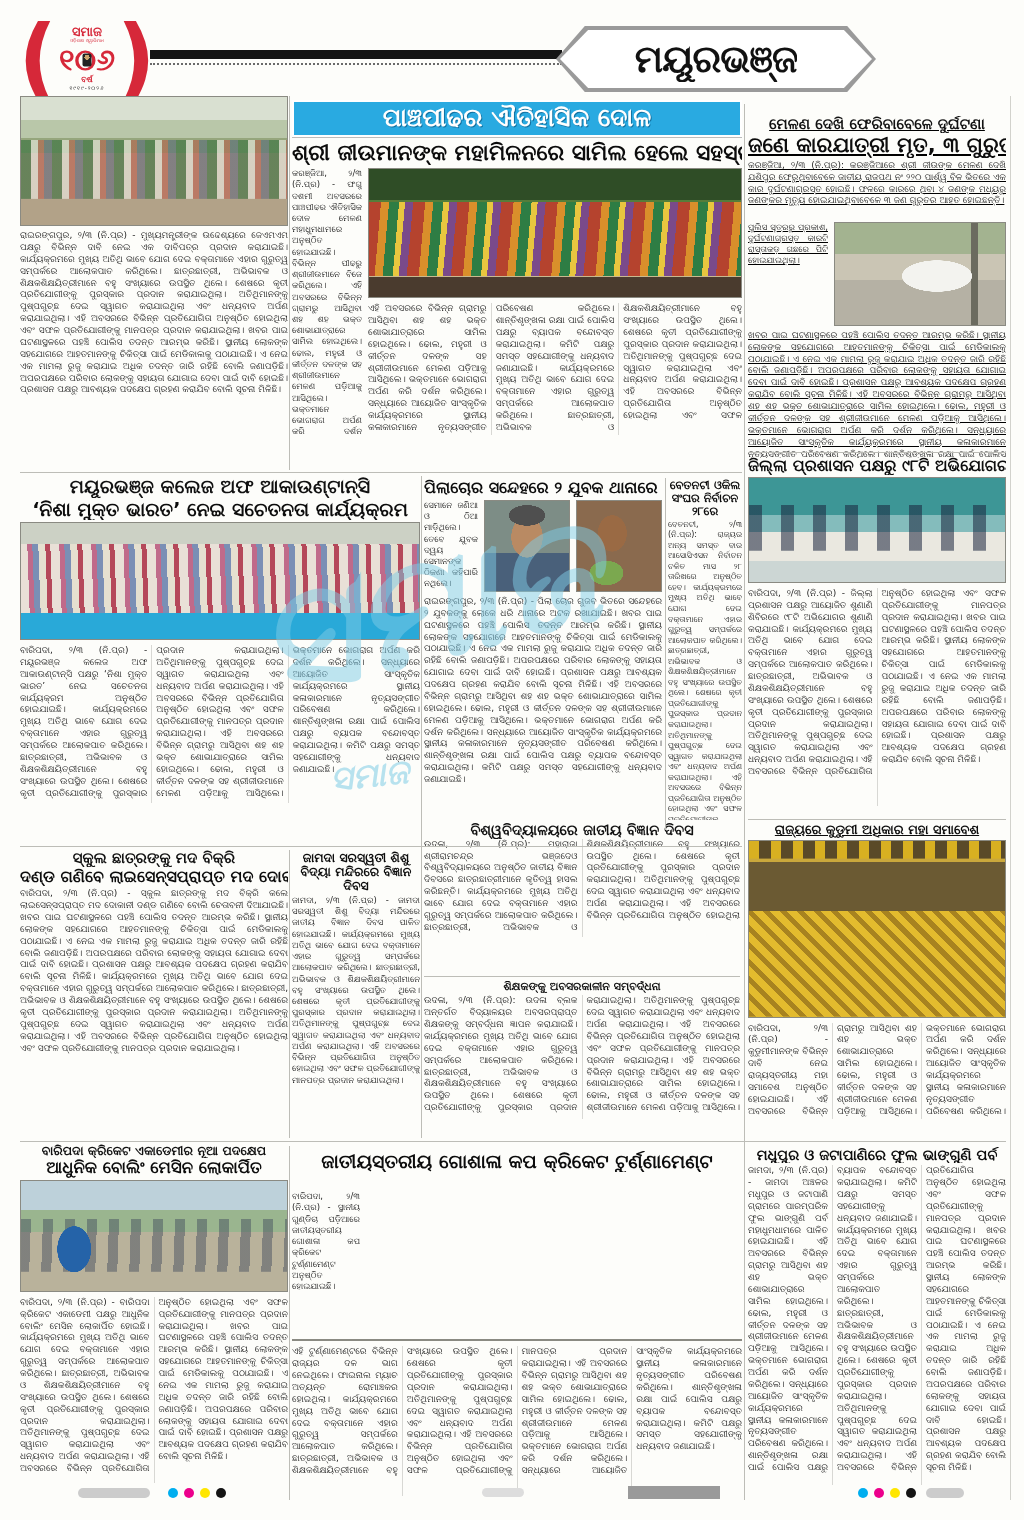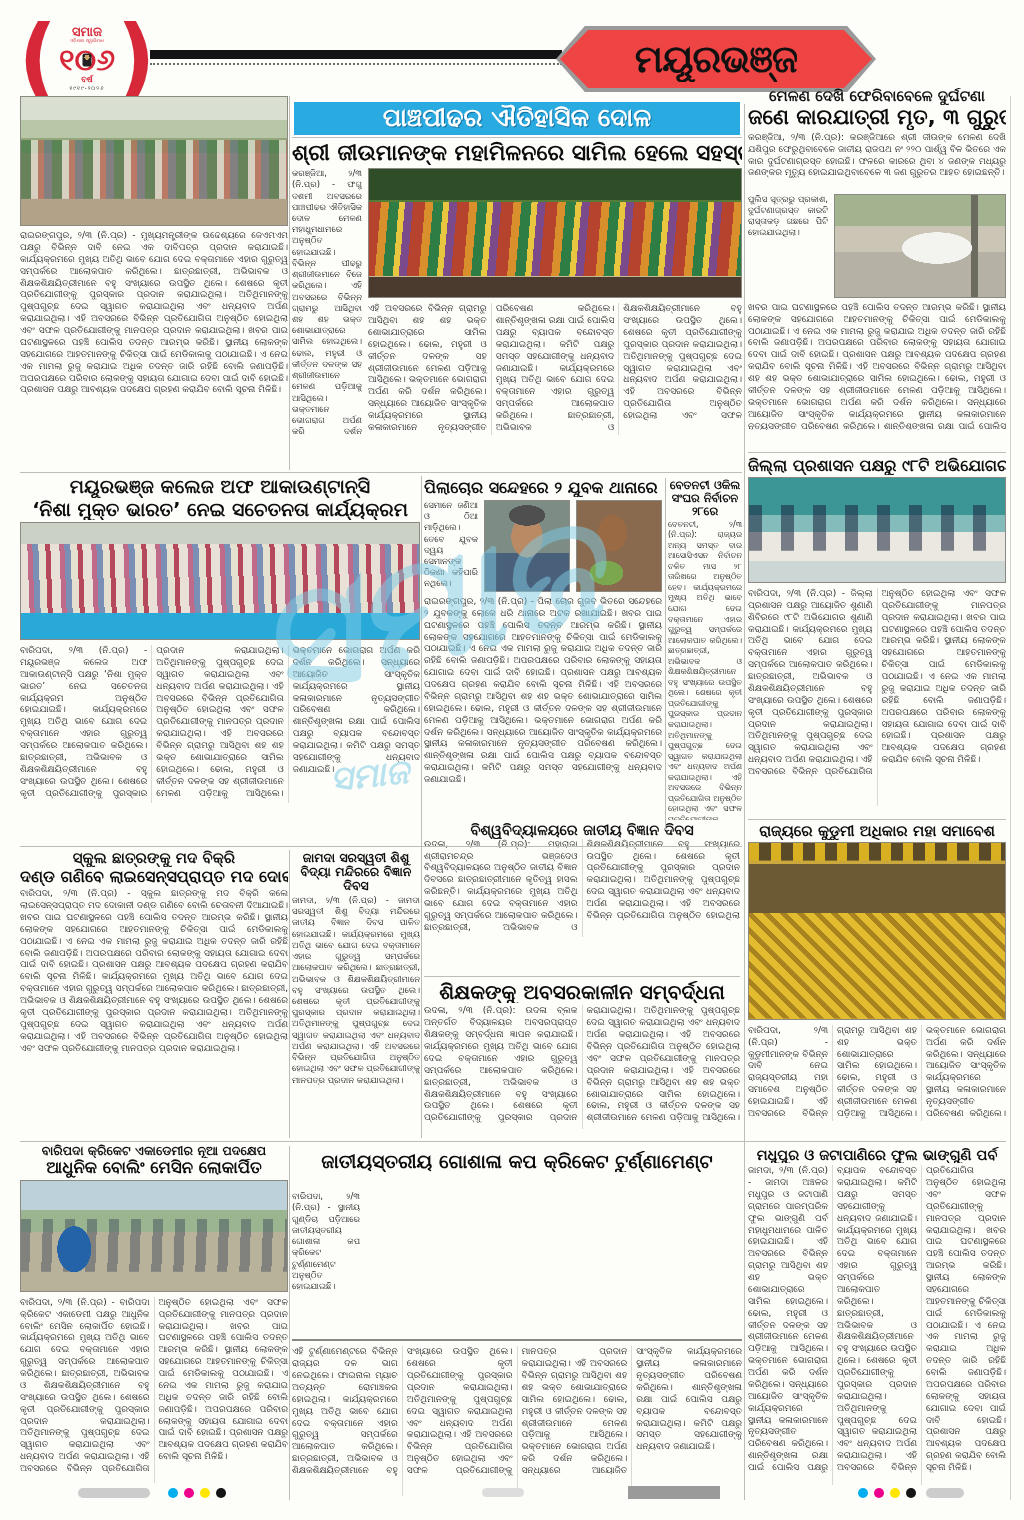--- a/index.html
+++ b/index.html
@@ -12,21 +12,21 @@
   .logo-mid{display:flex;flex-direction:column;align-items:center;margin:0 2px;}
   .logo-name{color:#d62839;font-weight:bold;font-size:13px;line-height:1;}
   .logo-tag{color:#d62839;font-size:4.5px;line-height:1.4;}
   .logo-years{color:#d62839;font-weight:bold;font-size:30px;line-height:1;position:relative;}
   .logo-portrait{position:absolute;left:50%;top:50%;width:9px;height:13px;transform:translate(-50%,-50%);background:radial-gradient(circle at 50% 30%,#caa36b 0 2.5px,#222 2.6px 100%);border-radius:2px;}
   .logo-barsa{color:#d62839;font-size:8px;font-weight:bold;line-height:1.3;}
   .logo-range{color:#222;font-size:5.5px;letter-spacing:1px;line-height:1.4;}
   #head-bar{position:absolute;left:150px;top:50px;width:412px;height:9px;background:#141414;}
   #head-dots{position:absolute;left:150px;top:63px;width:412px;height:0;border-top:2px dotted #6a6a6a;}
   #banner{position:absolute;left:556px;top:26px;width:320px;height:66px;background:#9a9a9a;clip-path:polygon(0 50%,9% 0,91% 0,100% 50%,91% 100%,9% 100%);display:flex;align-items:center;justify-content:center;}
-  #banner-inner{width:calc(100% - 8px);height:calc(100% - 8px);background:#ef4444;clip-path:polygon(0 50%,9% 0,91% 0,100% 50%,91% 100%,9% 100%);display:flex;align-items:center;justify-content:center;}
+  #banner-inner{width:calc(100% - 8px);height:calc(100% - 8px);background:#ffffff;clip-path:polygon(0 50%,9% 0,91% 0,100% 50%,91% 100%,9% 100%);display:flex;align-items:center;justify-content:center;}
   #banner-text{font-size:38px;font-weight:bold;color:#111;letter-spacing:-1px;white-space:nowrap;overflow:hidden;}
   #badge{position:absolute;left:872px;top:28px;width:122px;height:64px;}
   .badge-diamond{position:absolute;top:10px;width:46px;height:46px;background:#d62839;transform:rotate(45deg);border:3px solid #1a1a1a;}
   #badge-body{position:absolute;left:4px;top:0;width:114px;height:64px;background:#fff;border:2px solid #1a1a1a;clip-path:polygon(0 50%,16% 0,84% 0,100% 50%,84% 100%,16% 100%);display:flex;flex-direction:column;align-items:center;justify-content:center;}
   #badge-page{font-size:14px;font-weight:bold;color:#111;border-bottom:1px solid #555;padding:0 8px 1px;white-space:nowrap;}
   #badge-bottom{background:#dedede;width:70%;text-align:center;font-size:11px;color:#111;line-height:1.15;font-weight:bold;}
 
   
   .article{position:absolute;overflow:hidden;}
   .kick{font-weight:bold;color:#111;text-align:center;line-height:1.15;white-space:nowrap;overflow:hidden;}
@@ -138,21 +138,21 @@
       <div style="flex:1;display:flex;flex-direction:column;gap:5px;">
         <div class="photo ph-dol" style="height:130px;"></div>
         <div class="body c3" style="height:132px;">
           <span>ଏହି ଅବସରରେ ବିଭିନ୍ନ ଗ୍ରାମରୁ ଆସିଥିବା ଶହ ଶହ ଭକ୍ତ ଶୋଭାଯାତ୍ରାରେ ସାମିଲ ହୋଇଥିଲେ। ଢୋଲ, ମହୁରୀ ଓ କୀର୍ତ୍ତନ ଦଳଙ୍କ ସହ ଶ୍ରୀଜୀଉମାନେ ମେଳଣ ପଡ଼ିଆକୁ ଆସିଥିଲେ। ଭକ୍ତମାନେ ଭୋଗରାଗ ଅର୍ପଣ କରି ଦର୍ଶନ କରିଥିଲେ। ସନ୍ଧ୍ୟାରେ ଆୟୋଜିତ ସାଂସ୍କୃତିକ କାର୍ଯ୍ୟକ୍ରମରେ ସ୍ଥାନୀୟ କଳାକାରମାନେ ନୃତ୍ୟସଙ୍ଗୀତ ପରିବେଷଣ କରିଥିଲେ। ଶାନ୍ତିଶୃଙ୍ଖଳା ରକ୍ଷା ପାଇଁ ପୋଲିସ ପକ୍ଷରୁ ବ୍ୟାପକ ବନ୍ଦୋବସ୍ତ କରାଯାଇଥିଲା। କମିଟି ପକ୍ଷରୁ ସମସ୍ତ ସହଯୋଗୀଙ୍କୁ ଧନ୍ୟବାଦ ଜଣାଯାଇଛି।</span>
           <span>କାର୍ଯ୍ୟକ୍ରମରେ ମୁଖ୍ୟ ଅତିଥି ଭାବେ ଯୋଗ ଦେଇ ବକ୍ତାମାନେ ଏହାର ଗୁରୁତ୍ୱ ସମ୍ପର୍କରେ ଆଲୋକପାତ କରିଥିଲେ। ଛାତ୍ରଛାତ୍ରୀ, ଅଭିଭାବକ ଓ ଶିକ୍ଷକଶିକ୍ଷୟିତ୍ରୀମାନେ ବହୁ ସଂଖ୍ୟାରେ ଉପସ୍ଥିତ ଥିଲେ। ଶେଷରେ କୃତୀ ପ୍ରତିଯୋଗୀଙ୍କୁ ପୁରସ୍କାର ପ୍ରଦାନ କରାଯାଇଥିଲା। ଅତିଥିମାନଙ୍କୁ ପୁଷ୍ପଗୁଚ୍ଛ ଦେଇ ସ୍ୱାଗତ କରାଯାଇଥିଲା ଏବଂ ଧନ୍ୟବାଦ ଅର୍ପଣ କରାଯାଇଥିଲା। ଏହି ଅବସରରେ ବିଭିନ୍ନ ପ୍ରତିଯୋଗିତା ଅନୁଷ୍ଠିତ ହୋଇଥିଲା ଏବଂ ସଫଳ ପ୍ରତିଯୋଗୀଙ୍କୁ ମାନପତ୍ର ପ୍ରଦାନ କରାଯାଇଥିଲା।</span>
         </div>
       </div>
     </div>
   </section>
 
-  <section class="article" style="left:748px;top:88px;width:258px;height:366px;">
+  <section class="article" style="left:748px;top:116px;width:258px;height:366px;text-decoration:underline;">
     <div class="kick" style="font-size:15px;">ମେଳଣ ଦେଖି ଫେରିବାବେଳେ ଦୁର୍ଘଟଣା</div>
     <h2 class="hl nw" style="font-size:21px;">ଜଣେ କାରଯାତ୍ରୀ ମୃତ, ୩ ଗୁରୁତର</h2>
     <div class="body" style="height:58px;">
       <span>କରଞ୍ଜିଆ, ୨/୩ (ନି.ପ୍ର): କରଞ୍ଜିଆରେ ଶ୍ରୀ ଜୀଉଙ୍କ ମେଳଣ ଦେଖି ଯଶିପୁର ଫେରୁଥିବାବେଳେ ଜାତୀୟ ରାଜପଥ ନଂ ୨୨୦ ପାର୍ଶ୍ୱ ବିଳ ଭିତରେ ଏକ କାର ଦୁର୍ଘଟଣାଗ୍ରସ୍ତ ହୋଇଛି। ଫଳରେ କାରରେ ଥିବା ୪ ଜଣଙ୍କ ମଧ୍ୟରୁ ଜଣଙ୍କର ମୃତ୍ୟୁ ହୋଇଯାଇଥିବାବେଳେ ୩ ଜଣ ଗୁରୁତର ଆହତ ହୋଇଛନ୍ତି।</span>
     </div>
     <div class="row" style="margin-top:4px;align-items:flex-end;">
       <div class="body" style="width:80px;height:104px;font-size:8.5px;flex:none;">
         <span>ପୁଲିସ ସୂତ୍ରରୁ ପ୍ରକାଶ, ଦୁର୍ଘଟଣାଗ୍ରସ୍ତ କାରଟି ରାସ୍ତାକଡ଼ ଗଛରେ ପିଟି ହୋଇଯାଇଥିଲା।</span>
       </div>
       <div class="photo ph-car" style="flex:1;height:104px;"></div>
@@ -228,30 +228,30 @@
 
   <section class="article" style="left:424px;top:822px;width:316px;height:152px;">
     <div class="kick" style="font-size:14.5px;">ବିଶ୍ୱବିଦ୍ୟାଳୟରେ ଜାତୀୟ ବିଜ୍ଞାନ ଦିବସ</div>
     <div class="body c2" style="height:98px;">
       <span>ଉଦଳା, ୨/୩ (ନି.ପ୍ର): ମହାରାଜା ଶ୍ରୀରାମଚନ୍ଦ୍ର ଭଞ୍ଜଦେଓ ବିଶ୍ୱବିଦ୍ୟାଳୟରେ ଅନୁଷ୍ଠିତ ଜାତୀୟ ବିଜ୍ଞାନ ଦିବସରେ ଛାତ୍ରଛାତ୍ରୀମାନେ କୃତିତ୍ୱ ହାସଲ କରିଛନ୍ତି।</span>
       <span>କାର୍ଯ୍ୟକ୍ରମରେ ମୁଖ୍ୟ ଅତିଥି ଭାବେ ଯୋଗ ଦେଇ ବକ୍ତାମାନେ ଏହାର ଗୁରୁତ୍ୱ ସମ୍ପର୍କରେ ଆଲୋକପାତ କରିଥିଲେ। ଛାତ୍ରଛାତ୍ରୀ, ଅଭିଭାବକ ଓ ଶିକ୍ଷକଶିକ୍ଷୟିତ୍ରୀମାନେ ବହୁ ସଂଖ୍ୟାରେ ଉପସ୍ଥିତ ଥିଲେ। ଶେଷରେ କୃତୀ ପ୍ରତିଯୋଗୀଙ୍କୁ ପୁରସ୍କାର ପ୍ରଦାନ କରାଯାଇଥିଲା। ଅତିଥିମାନଙ୍କୁ ପୁଷ୍ପଗୁଚ୍ଛ ଦେଇ ସ୍ୱାଗତ କରାଯାଇଥିଲା ଏବଂ ଧନ୍ୟବାଦ ଅର୍ପଣ କରାଯାଇଥିଲା। ଏହି ଅବସରରେ ବିଭିନ୍ନ ପ୍ରତିଯୋଗିତା ଅନୁଷ୍ଠିତ ହୋଇଥିଲା ଏବଂ ସଫଳ ପ୍ରତିଯୋଗୀଙ୍କୁ ମାନପତ୍ର ପ୍ରଦାନ କରାଯାଇଥିଲା।</span>
     </div>
   </section>
 
   <section class="article" style="left:424px;top:980px;width:316px;height:158px;">
-    <h2 class="hl nw" style="font-size:20px;">ଶିକ୍ଷକଙ୍କୁ ଅବସରକାଳୀନ ସମ୍ବର୍ଦ୍ଧନା</h2>
+    <h2 class="hl nw" style="font-size:11px;">ଶିକ୍ଷକଙ୍କୁ ଅବସରକାଳୀନ ସମ୍ବର୍ଦ୍ଧନା</h2>
     <div class="body c2" style="height:124px;">
       <span>ଉଦଳା, ୨/୩ (ନି.ପ୍ର): ଉଦଳା ବ୍ଲକ ଅନ୍ତର୍ଗତ ବିଦ୍ୟାଳୟର ଅବସରପ୍ରାପ୍ତ ଶିକ୍ଷକଙ୍କୁ ସମ୍ବର୍ଦ୍ଧନା ଜ୍ଞାପନ କରାଯାଇଛି।</span>
       <span>କାର୍ଯ୍ୟକ୍ରମରେ ମୁଖ୍ୟ ଅତିଥି ଭାବେ ଯୋଗ ଦେଇ ବକ୍ତାମାନେ ଏହାର ଗୁରୁତ୍ୱ ସମ୍ପର୍କରେ ଆଲୋକପାତ କରିଥିଲେ। ଛାତ୍ରଛାତ୍ରୀ, ଅଭିଭାବକ ଓ ଶିକ୍ଷକଶିକ୍ଷୟିତ୍ରୀମାନେ ବହୁ ସଂଖ୍ୟାରେ ଉପସ୍ଥିତ ଥିଲେ। ଶେଷରେ କୃତୀ ପ୍ରତିଯୋଗୀଙ୍କୁ ପୁରସ୍କାର ପ୍ରଦାନ କରାଯାଇଥିଲା। ଅତିଥିମାନଙ୍କୁ ପୁଷ୍ପଗୁଚ୍ଛ ଦେଇ ସ୍ୱାଗତ କରାଯାଇଥିଲା ଏବଂ ଧନ୍ୟବାଦ ଅର୍ପଣ କରାଯାଇଥିଲା। ଏହି ଅବସରରେ ବିଭିନ୍ନ ପ୍ରତିଯୋଗିତା ଅନୁଷ୍ଠିତ ହୋଇଥିଲା ଏବଂ ସଫଳ ପ୍ରତିଯୋଗୀଙ୍କୁ ମାନପତ୍ର ପ୍ରଦାନ କରାଯାଇଥିଲା।</span>
       <span>ଏହି ଅବସରରେ ବିଭିନ୍ନ ଗ୍ରାମରୁ ଆସିଥିବା ଶହ ଶହ ଭକ୍ତ ଶୋଭାଯାତ୍ରାରେ ସାମିଲ ହୋଇଥିଲେ। ଢୋଲ, ମହୁରୀ ଓ କୀର୍ତ୍ତନ ଦଳଙ୍କ ସହ ଶ୍ରୀଜୀଉମାନେ ମେଳଣ ପଡ଼ିଆକୁ ଆସିଥିଲେ। ଭକ୍ତମାନେ ଭୋଗରାଗ ଅର୍ପଣ କରି ଦର୍ଶନ କରିଥିଲେ। ସନ୍ଧ୍ୟାରେ ଆୟୋଜିତ ସାଂସ୍କୃତିକ କାର୍ଯ୍ୟକ୍ରମରେ ସ୍ଥାନୀୟ କଳାକାରମାନେ ନୃତ୍ୟସଙ୍ଗୀତ ପରିବେଷଣ କରିଥିଲେ। ଶାନ୍ତିଶୃଙ୍ଖଳା ରକ୍ଷା ପାଇଁ ପୋଲିସ ପକ୍ଷରୁ ବ୍ୟାପକ ବନ୍ଦୋବସ୍ତ କରାଯାଇଥିଲା। କମିଟି ପକ୍ଷରୁ ସମସ୍ତ ସହଯୋଗୀଙ୍କୁ ଧନ୍ୟବାଦ ଜଣାଯାଇଛି।</span>
     </div>
   </section>
 
   <section class="article" style="left:748px;top:822px;width:258px;height:318px;">
-    <h2 class="hl nw" style="font-size:15px;">ରାଜ୍ୟରେ କୁଡୁମୀ ଅଧିକାର ମହା ସମାବେଶ</h2>
+    <h2 class="hl nw" style="font-size:13px;text-decoration:underline;">ରାଜ୍ୟରେ କୁଡୁମୀ ଅଧିକାର ମହା ସମାବେଶ</h2>
     <div class="photo ph-kudumi" style="height:178px;"></div>
     <div class="body c3" style="height:96px;margin-top:5px;">
       <span>ବାରିପଦା, ୨/୩ (ନି.ପ୍ର) - କୁଡୁମୀମାନଙ୍କ ବିଭିନ୍ନ ଦାବି ନେଇ ରାଜ୍ୟସ୍ତରୀୟ ମହା ସମାବେଶ ଅନୁଷ୍ଠିତ ହୋଇଯାଇଛି।</span>
       <span>ଏହି ଅବସରରେ ବିଭିନ୍ନ ଗ୍ରାମରୁ ଆସିଥିବା ଶହ ଶହ ଭକ୍ତ ଶୋଭାଯାତ୍ରାରେ ସାମିଲ ହୋଇଥିଲେ। ଢୋଲ, ମହୁରୀ ଓ କୀର୍ତ୍ତନ ଦଳଙ୍କ ସହ ଶ୍ରୀଜୀଉମାନେ ମେଳଣ ପଡ଼ିଆକୁ ଆସିଥିଲେ। ଭକ୍ତମାନେ ଭୋଗରାଗ ଅର୍ପଣ କରି ଦର୍ଶନ କରିଥିଲେ। ସନ୍ଧ୍ୟାରେ ଆୟୋଜିତ ସାଂସ୍କୃତିକ କାର୍ଯ୍ୟକ୍ରମରେ ସ୍ଥାନୀୟ କଳାକାରମାନେ ନୃତ୍ୟସଙ୍ଗୀତ ପରିବେଷଣ କରିଥିଲେ। ଶାନ୍ତିଶୃଙ୍ଖଳା ରକ୍ଷା ପାଇଁ ପୋଲିସ ପକ୍ଷରୁ ବ୍ୟାପକ ବନ୍ଦୋବସ୍ତ କରାଯାଇଥିଲା। କମିଟି ପକ୍ଷରୁ ସମସ୍ତ ସହଯୋଗୀଙ୍କୁ ଧନ୍ୟବାଦ ଜଣାଯାଇଛି।</span>
     </div>
   </section>
 
   <section class="article" style="left:20px;top:1144px;width:268px;height:356px;">
     <div class="kick" style="font-size:12.5px;">ବାରିପଦା କ୍ରିକେଟ ଏକାଡେମୀର ନୂଆ ପଦକ୍ଷେପ</div>
     <h2 class="hl nw" style="font-size:16.5px;">ଆଧୁନିକ ବୋଲିଂ ମେସିନ ଲୋକାର୍ପିତ</h2>

